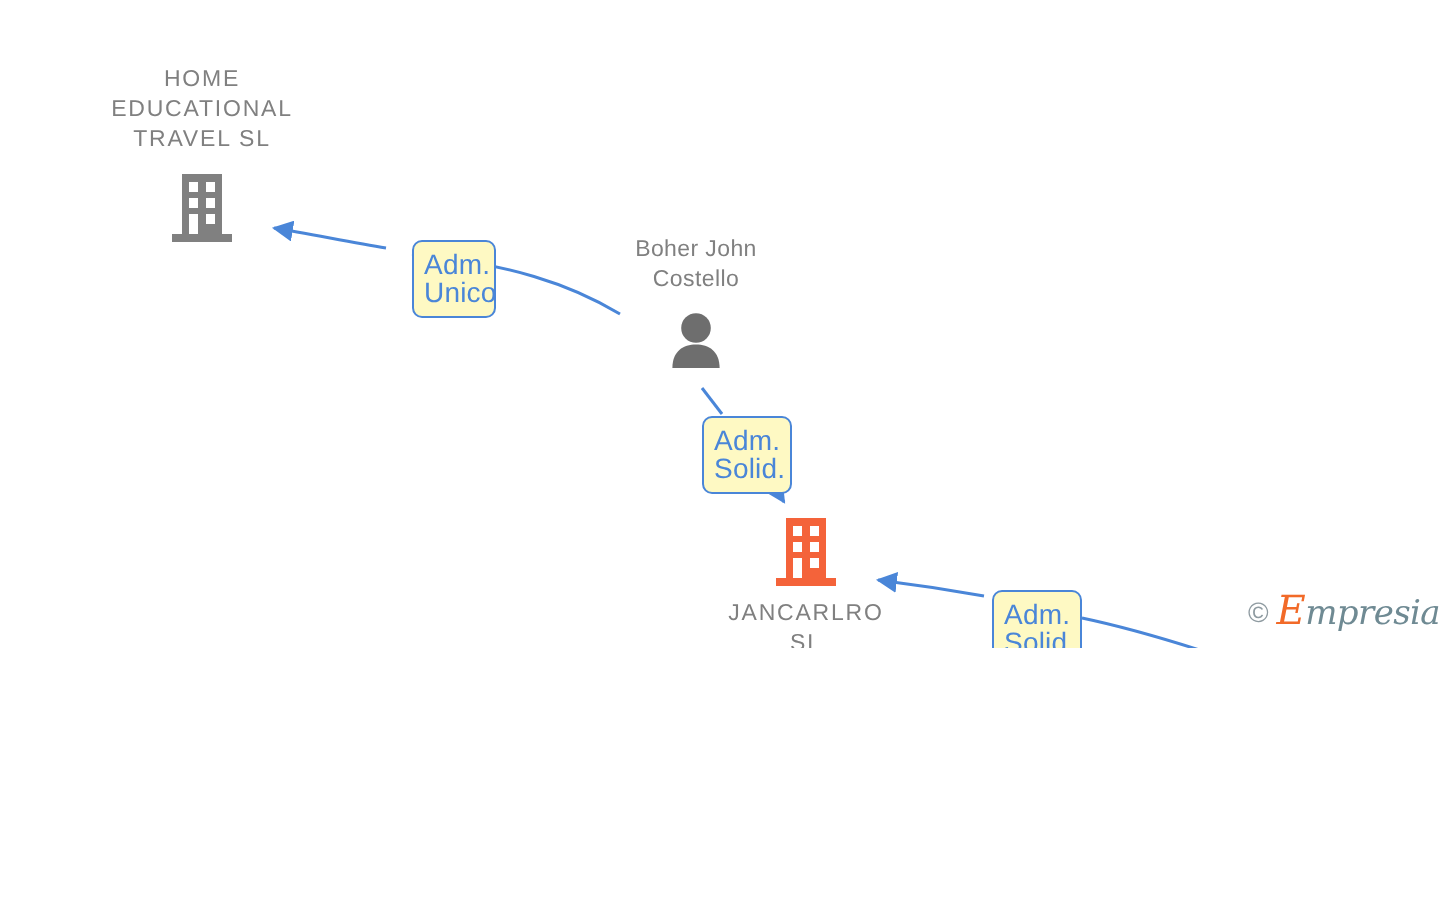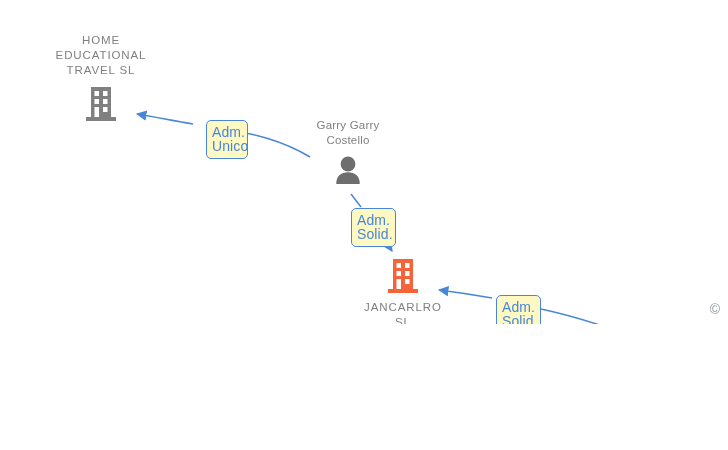--- a/index.html
+++ b/index.html
@@ -125,21 +125,21 @@
       <rect x="8.5" y="5" width="4.5" height="5" fill="#ffffff"></rect>
       <rect x="17" y="5" width="4.5" height="5" fill="#ffffff"></rect>
       <rect x="8.5" y="13" width="4.5" height="5" fill="#ffffff"></rect>
       <rect x="17" y="13" width="4.5" height="5" fill="#ffffff"></rect>
       <rect x="8.5" y="21" width="4.5" height="10" fill="#ffffff"></rect>
       <rect x="17" y="21" width="4.5" height="5" fill="#ffffff"></rect>
     </svg>
   </div>
 
   <div class="node" style="left:348px; top:118px;">
-    <div class="node-label">Garry Garry
+    <div class="node-label">Boher John
 Costello</div>
     <svg class="node-icon" width="30" height="28" viewBox="0 0 30 28" xmlns="http://www.w3.org/2000/svg" style="margin-top:8px;">
       <circle cx="15" cy="8" r="7.4" fill="#6e6e6e"></circle>
       <path d="M 3.2 28 C 3.2 19.5 8.6 16.2 15 16.2 C 21.4 16.2 26.8 19.5 26.8 28 Z" fill="#6e6e6e"></path>
     </svg>
   </div>
 
   <div class="node" style="left:403px; top:258px;justify-content:space-between;">
     <svg class="node-icon" width="30" height="36" viewBox="0 0 30 36" xmlns="http://www.w3.org/2000/svg">
       <rect x="5" y="1" width="20" height="31" fill="#f4633a"></rect>
@@ -160,15 +160,16 @@
 Unico</div>
 
   <div class="edge-label" style="left:351px; top:208px; width:45px;">Adm.
 Solid.</div>
 
   <div class="edge-label" style="left:496px; top:295px; width:45px;">Adm.
 Solid.</div>
 
   <div id="watermark">
     <span class="copy">©</span>
+    <span class="brand"><span class="cap">E</span><span>mpresia</span></span>
   </div>
 
 </div>
 
 </body></html>

